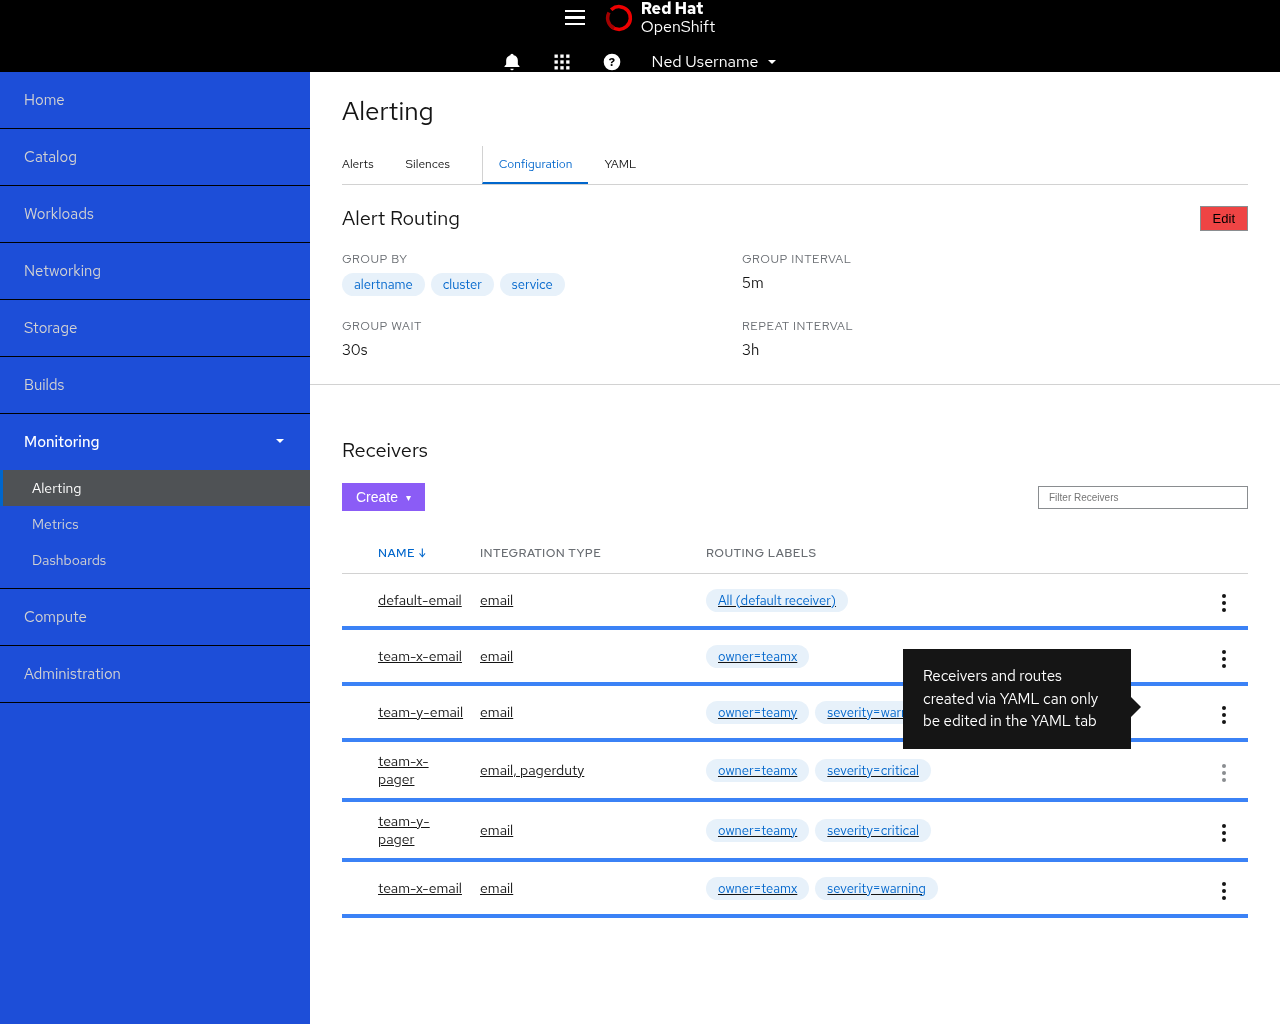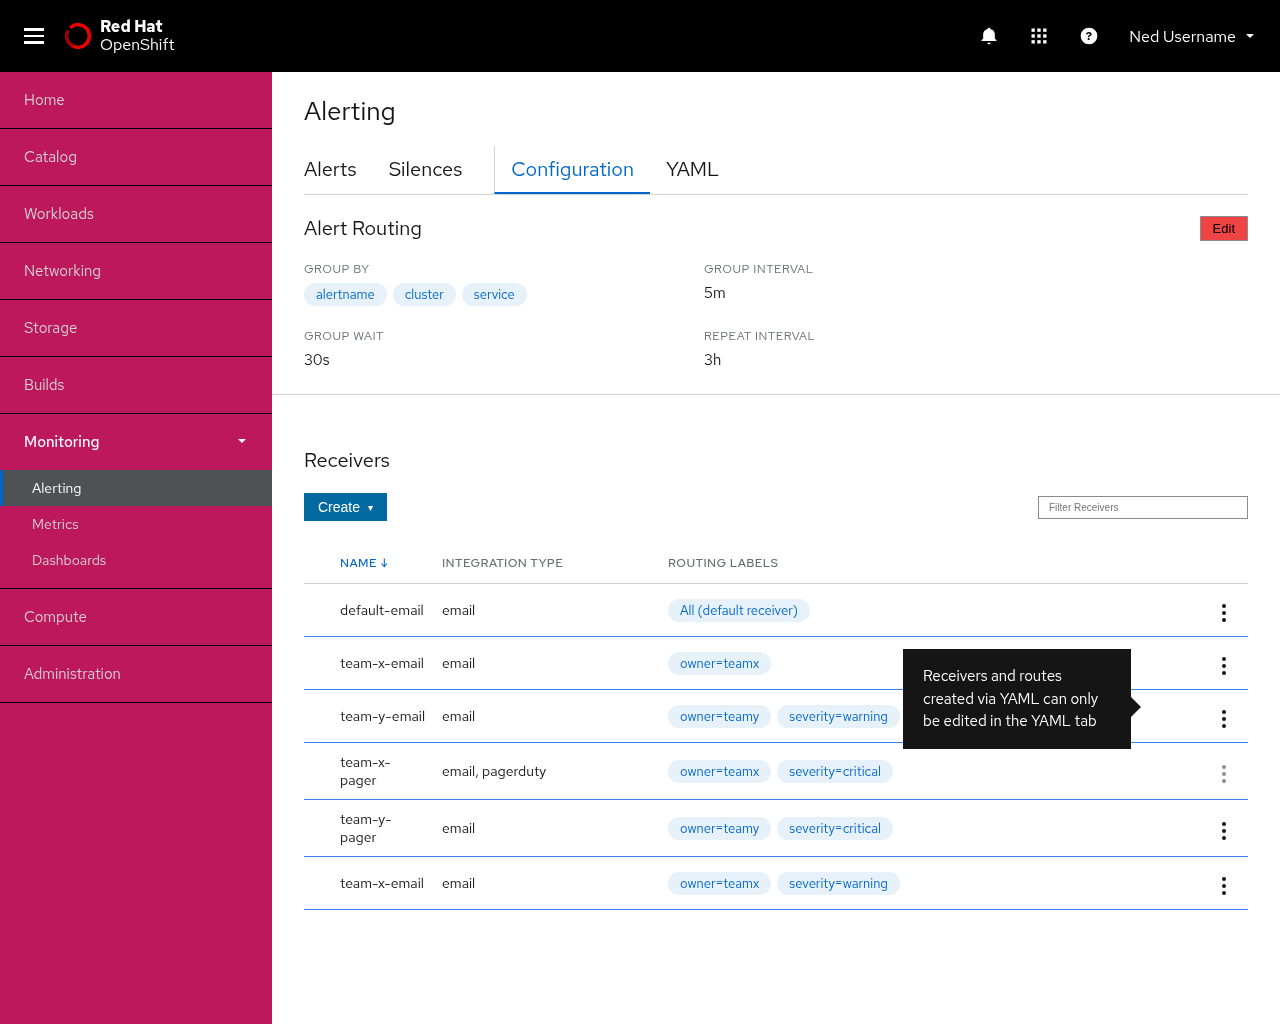--- a/index.html
+++ b/index.html
@@ -1,70 +1,70 @@
 <!DOCTYPE html>
 <html><head>
 <meta charset="utf-8">
 <style>
   * { box-sizing: border-box; margin: 0; padding: 0; }
   body { font-family: "Red Hat Text", "Overpass", "Helvetica Neue", Arial, sans-serif; font-size: 14px; color: #151515; background: #fff; width: 1280px; height: 1024px; overflow: hidden; }
   
   
-  .topbar { background: #000; height: 72px; display: flex; align-items: center; padding: 0 24px; justify-content: space-between; }
+  .topbar { background: #000; height: 72px; display: flex; align-items: center; padding: 0 24px; justify-content: space-between; flex-direction: column; }
   .topbar-left { display: flex; align-items: center; gap: 20px; }
   .hamburger { color: #fff; cursor: pointer; display: flex; flex-direction: column; gap: 4px; }
   .hamburger span { display: block; width: 20px; height: 2.5px; background: #fff; }
   .logo { display: flex; align-items: center; gap: 8px; }
   .logo-icon { width: 28px; height: 28px; }
   .logo-text { color: #fff; font-size: 16px; line-height: 1.1; }
   .logo-text .bold { font-weight: 700; }
   .topbar-right { display: flex; align-items: center; gap: 30px; color: #fff; }
   .topbar-icon { width: 20px; height: 20px; cursor: pointer; fill: #fff; }
   .user { display: flex; align-items: center; gap: 8px; cursor: pointer; font-size: 16px; }
   
   
   .layout { display: flex; height: calc(1024px - 72px); }
   
   
-  .sidebar { width: 272px; background: #be185d; color: #d2d2d2; overflow-y: auto; }
+  .sidebar { width: 310px; background: #1d4ed8; color: #d2d2d2; overflow-y: auto; }
   .nav-item { padding: 18px 24px; font-size: 15px; border-bottom: 1px solid #000; cursor: pointer; display: flex; justify-content: space-between; align-items: center; }
   .nav-item.expanded { font-weight: 500; color: #fff; }
   .nav-sub-item { padding: 9px 24px 9px 32px; font-size: 14px; cursor: pointer; color: #d2d2d2; }
   .nav-sub-item.active { background: #4f5255; color: #fff; border-left: 3px solid #06c; padding-left: 29px; }
   .nav-sub-wrap { border-bottom: 1px solid #000; padding-bottom: 10px; }
   
   
   .main { flex: 1; background: #fff; overflow-y: auto; }
   .page-header { padding: 22px 32px 0 32px; }
   .page-title { font-size: 26px; font-weight: 400; color: #151515; margin-bottom: 18px; }
   .tabs { display: flex; gap: 0; border-bottom: 1px solid #d2d2d2; }
-  .tab { padding: 10px 16px 10px 0; margin-right: 16px; font-size: 20px; cursor: pointer; border-bottom: 2px solid transparent; }
+  .tab { padding: 10px 16px 10px 0; margin-right: 16px; font-size: 12px; cursor: pointer; border-bottom: 2px solid transparent; }
   .tab.sep { border-left: 1px solid #d2d2d2; padding-left: 16px; }
   .tab.active { color: #06c; border-bottom-color: #06c; }
   
   .section { padding: 20px 32px 24px 32px; border-bottom: 1px solid #d2d2d2; }
   .section-header { display: flex; justify-content: space-between; align-items: flex-end; margin-bottom: 20px; }
   .section-title { font-size: 20px; font-weight: 400; }
   .btn-edit { background: #ef4444; border: 1px solid #8a8d90; padding: 4px 12px; font-size: 13px; cursor: pointer; }
   
   .routing-grid { display: grid; grid-template-columns: 400px 400px; row-gap: 22px; }
   .routing-label { font-size: 12px; color: #6a6e73; letter-spacing: 0.5px; margin-bottom: 6px; }
   .routing-value { font-size: 15px; }
   .chips { display: flex; gap: 6px; flex-wrap: wrap; }
   .chip { background: #e7f1fa; color: #06c; padding: 3px 12px; border-radius: 12px; font-size: 13px; }
   
   .receivers-bar { display: flex; justify-content: space-between; align-items: center; margin-top: 6px; }
-  .btn-create { background: #0369a1; color: #fff; border: none; padding: 6px 14px; font-size: 14px; cursor: pointer; display: flex; align-items: center; gap: 8px; }
+  .btn-create { background: #8b5cf6; color: #fff; border: none; padding: 6px 14px; font-size: 14px; cursor: pointer; display: flex; align-items: center; gap: 8px; }
   .btn-create .caret { font-size: 10px; }
   .filter-input { border: 1px solid #8a8d90; padding: 5px 10px; font-size: 10px; width: 210px; }
   
   .table { width: 100%; border-collapse: collapse; margin-top: 24px; }
   .table th { text-align: left; font-size: 12px; font-weight: 500; color: #6a6e73; letter-spacing: 0.4px; padding: 10px 8px 12px 8px; border-bottom: 1px solid #d2d2d2; }
   .table th.sortable { color: #06c; cursor: pointer; }
-  .table td { padding: 10px 8px; border-bottom: 1px solid #3b82f6; font-size: 14px; vertical-align: middle; }
+  .table td { padding: 10px 8px; border-bottom: 4px solid #3b82f6; font-size: 14px; vertical-align: middle; text-decoration: underline; }
   .col-name { width: 130px; padding-left: 36px !important; }
   .col-int { width: 226px; }
   .col-labels { }
   .col-kebab { width: 48px; text-align: center; }
   .kebab { cursor: pointer; display: inline-flex; flex-direction: column; gap: 3px; align-items: center; padding: 4px; }
   .kebab span { width: 4px; height: 4px; background: #151515; border-radius: 50%; }
   .kebab.disabled span { background: #8a8d90; }
   
   .section.no-border { border-bottom: none; }
   

